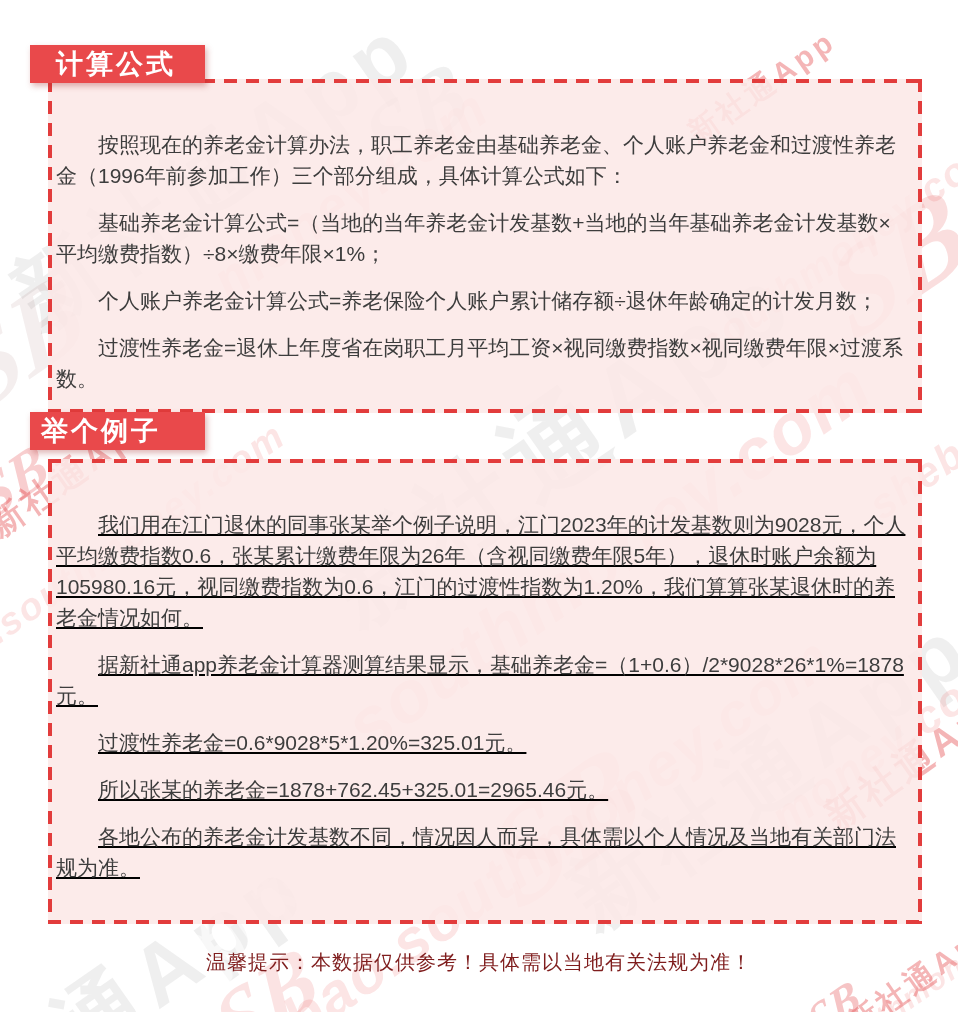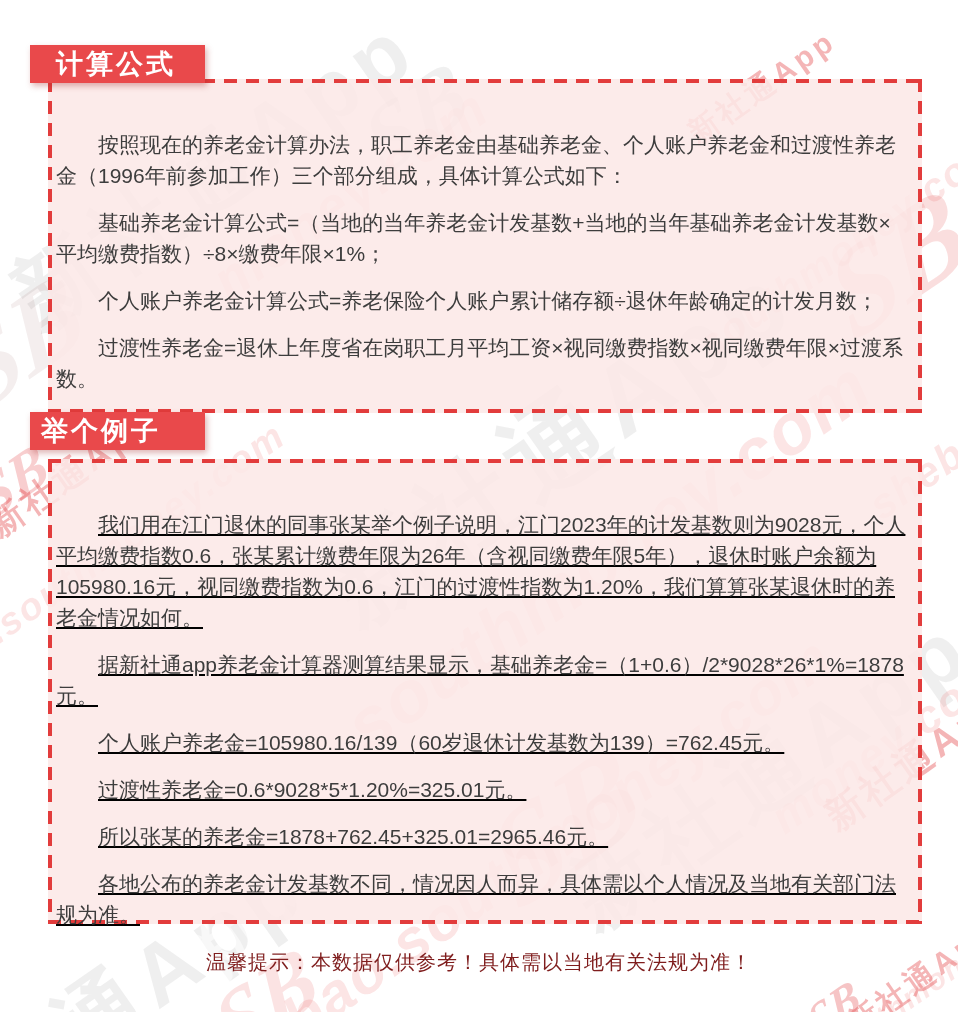--- a/index.html
+++ b/index.html
@@ -104,21 +104,20 @@
       <p>个人账户养老金计算公式=养老保险个人账户累计储存额÷退休年龄确定的计发月数；</p>
       <p>过渡性养老金=退休上年度省在岗职工月平均工资×视同缴费指数×视同缴费年限×过渡系数。</p>
     </div>
 
     <div class="banner banner-2">
       <span>举个例子</span>
     </div>
     <div class="dashed-box box-2">
       <p>我们用在江门退休的同事张某举个例子说明，江门2023年的计发基数则为9028元，个人平均缴费指数0.6，张某累计缴费年限为26年（含视同缴费年限5年），退休时账户余额为105980.16元，视同缴费指数为0.6，江门的过渡性指数为1.20%，我们算算张某退休时的养老金情况如何。</p>
       <p>据新社通app养老金计算器测算结果显示，基础养老金=（1+0.6）/2*9028*26*1%=1878元。</p>
-      <p>个人账户养老金=105980.16/139（60岁退休计发基数为139）=762.45元。</p>
       <p>过渡性养老金=0.6*9028*5*1.20%=325.01元。</p>
       <p>所以张某的养老金=1878+762.45+325.01=2965.46元。</p>
       <p>各地公布的养老金计发基数不同，情况因人而异，具体需以个人情况及当地有关部门法规为准。</p>
     </div>
 
     <div class="footer">温馨提示：本数据仅供参考！具体需以当地有关法规为准！</div>
 
   </div>
 </div>
 

